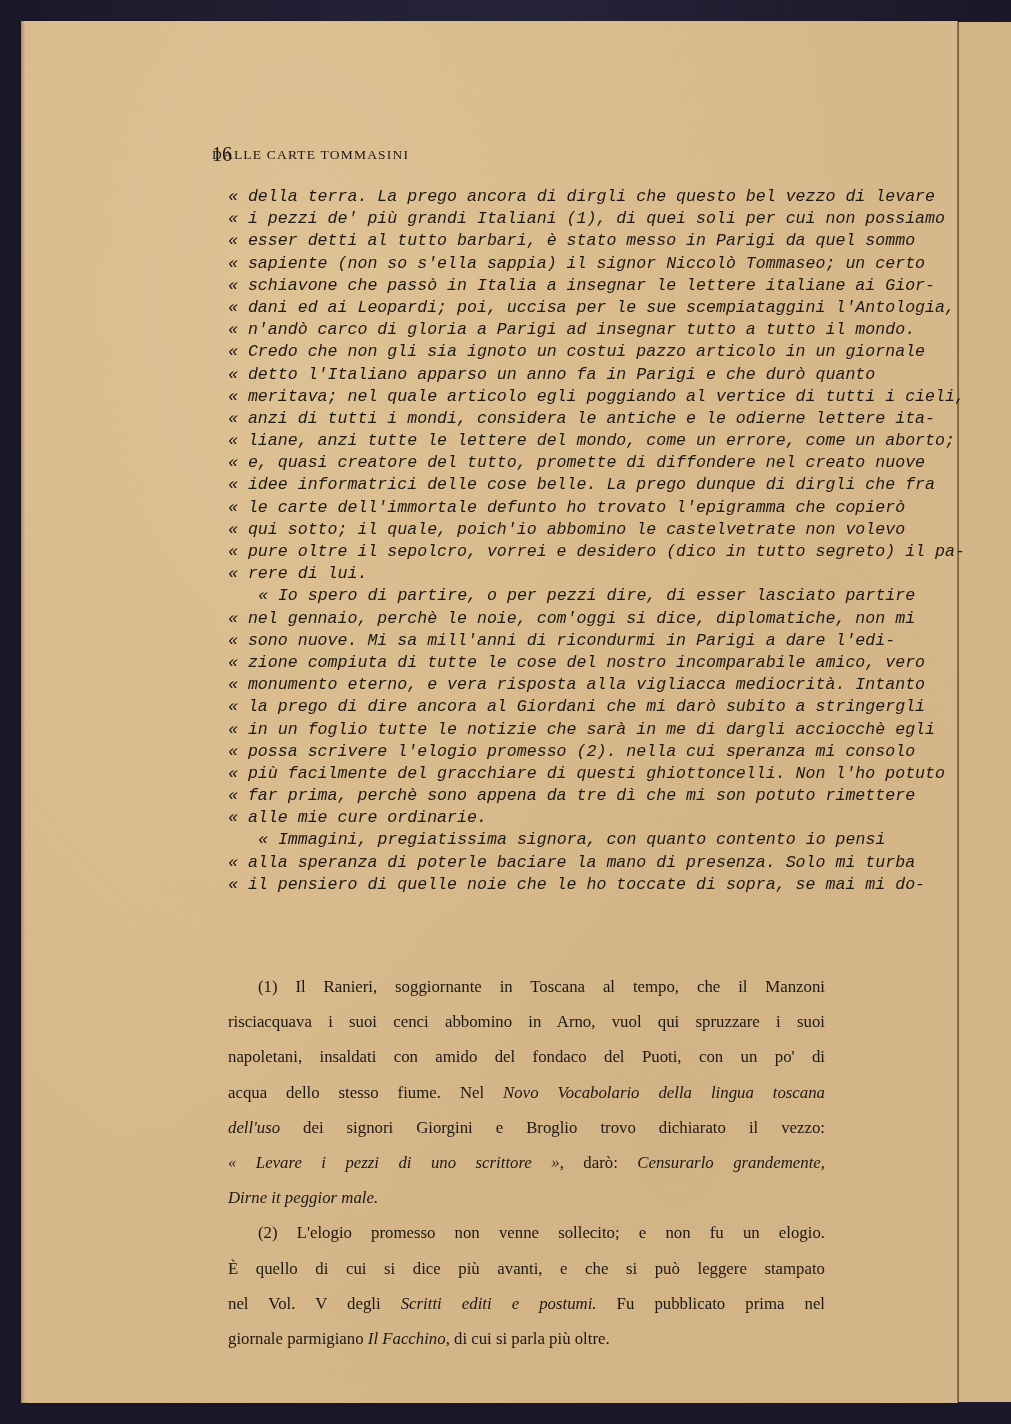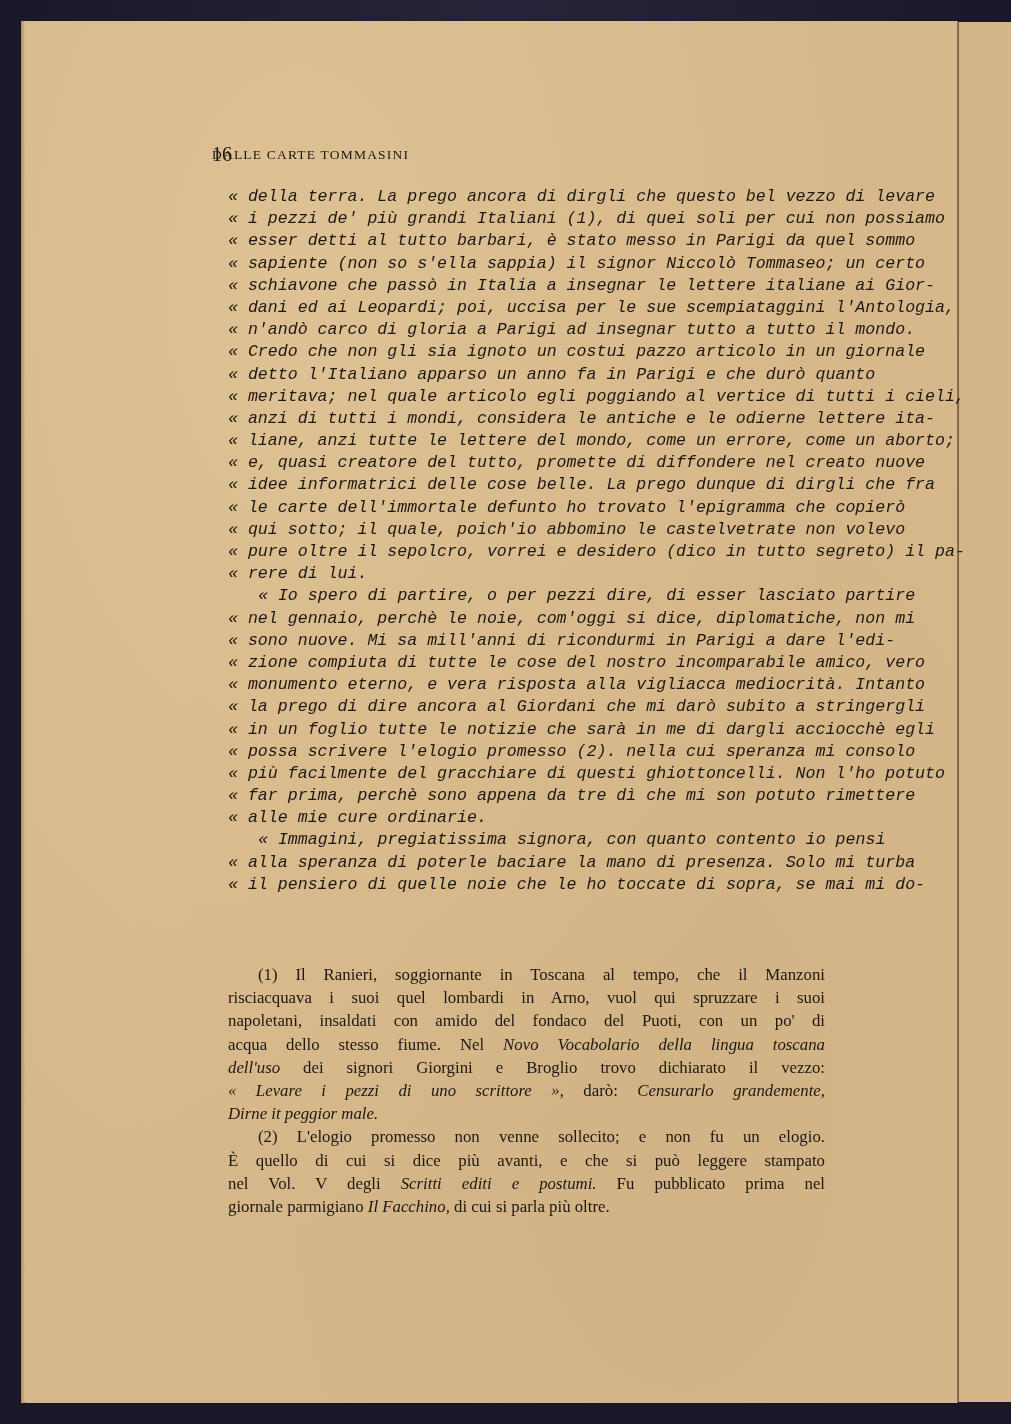--- a/index.html
+++ b/index.html
@@ -48,21 +48,21 @@
       font-size: 16.6px; line-height: 22.2px; color: #1e1813;
     }
     .line { display: block; white-space: nowrap; text-align: justify; text-align-last: justify; height: 22.2px; }
     .line.last { text-align-last: left; }
     .line.indent { padding-left: 30px; }
     .footnotes {
       position: absolute; top: 963px; left: 228px; width: 597px;
       font-family: "Liberation Serif", serif;
       font-size: 16.8px; line-height: 23.2px; color: #1e1813;
     }
-    .fn-line { display: block; white-space: nowrap; text-align: justify; text-align-last: justify; height: 23.2px; }
+    .fn-line { display: block; white-space: nowrap; text-align: justify; text-align-last: justify; height: 23.2px; margin-top: 12px; }
     .fn-line.last { text-align-last: left; font-family: Liberation Serif, serif; }
     .fn-line.indent { padding-left: 30px; }
     .it { font-style: italic; }
   </style>
 </head>
 <body>
 
 <div class="scan-bg"></div>
 <div class="next-page"></div>
 
@@ -104,21 +104,21 @@
     <span class="line">« far prima, perchè sono appena da tre dì che mi son potuto rimettere</span>
     <span class="line last">« alle mie cure ordinarie.</span>
     <span class="line indent">« Immagini, pregiatissima signora, con quanto contento io pensi</span>
     <span class="line">« alla speranza di poterle baciare la mano di presenza. Solo mi turba</span>
     <span class="line">« il pensiero di quelle noie che le ho toccate di sopra, se mai mi do-</span>
   </div>
 
 <div class="footnotes" id="footnotes">
     <div>
       <span class="fn-line indent"><span>(1) Il Ranieri, soggiornante in Toscana al tempo, che il Manzoni</span></span>
-      <span class="fn-line"><span>risciacquava i suoi quel lombardi in Arno, vuol qui spruzzare i suoi</span></span>
+      <span class="fn-line"><span>risciacquava i suoi cenci abbomino in Arno, vuol qui spruzzare i suoi</span></span>
       <span class="fn-line"><span>napoletani, insaldati con amido del fondaco del Puoti, con un po' di</span></span>
       <span class="fn-line"><span>acqua dello stesso fiume. Nel </span><span class="it">Novo Vocabolario della lingua toscana</span></span>
       <span class="fn-line"><span class="it">dell'uso</span><span> dei signori Giorgini e Broglio trovo dichiarato il vezzo:</span></span>
       <span class="fn-line"><span class="it">« Levare i pezzi di uno scrittore »</span><span>, darò: </span><span class="it">Censurarlo grandemente,</span></span>
       <span class="fn-line last"><span class="it">Dirne it peggior male.</span></span>
     </div>
     <div>
       <span class="fn-line indent"><span>(2) L'elogio promesso non venne sollecito; e non fu un elogio.</span></span>
       <span class="fn-line"><span>È quello di cui si dice più avanti, e che si può leggere stampato</span></span>
       <span class="fn-line"><span>nel Vol. V degli </span><span class="it">Scritti editi e postumi.</span><span> Fu pubblicato prima nel</span></span>

